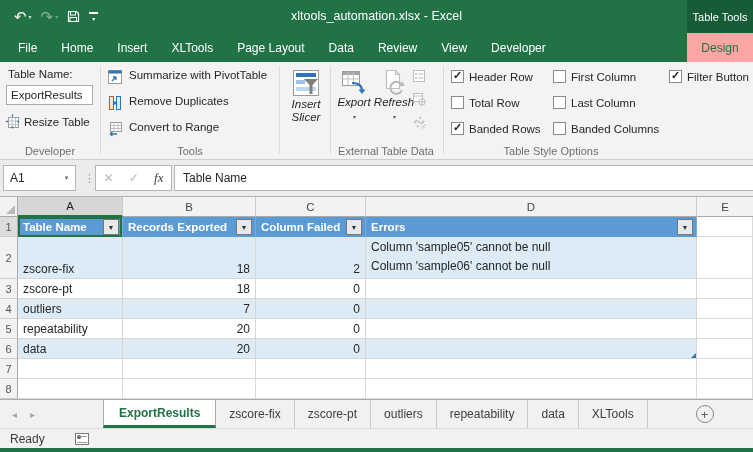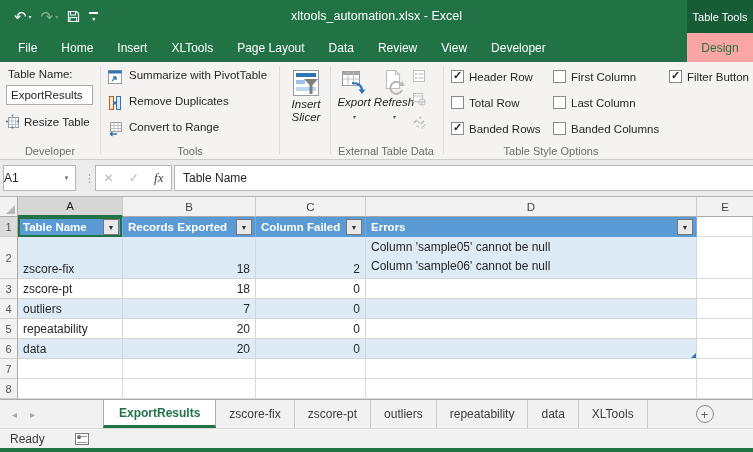--- a/index.html
+++ b/index.html
@@ -35,21 +35,21 @@
   .tool-row { position:absolute; left:107px; display:flex; gap:6px; white-space:nowrap; }
   .bigbtn { position:absolute; display:flex; flex-direction:column; align-items:center; text-align:center; line-height:13px;font-style:italic; }
   .bigbtn .drop { font-size:6px; color:#555; margin-top:2px; }
   .mini-icons { position:absolute; left:412px; top:7px; display:flex; flex-direction:column; gap:9px; }
   .cbrow { position:absolute; display:flex; align-items:center; gap:5px; white-space:nowrap; }
   .checkbox { width:13px; height:13px; background:#fff; border:1px solid #8a8a8a; position:relative; }
   .checkbox.checked::after { content:"✓"; position:absolute; left:1px; top:-2px; font-size:11px; font-weight:bold; color:#262626; }
   
   .formula { position:absolute; top:160px; left:0; width:753px; height:37px; background:#ececec; border-bottom:1px solid #b2b2b2; }
   .namebox { position:absolute; left:3px; top:5px; width:73px; height:26px; background:#fff; border:1px solid #b6b6b6; display:flex; align-items:center; font-size:12px; color:#262626; }
-  .namebox .nb-text { flex:1; }
+  .namebox .nb-text { padding-left:6px; flex:1; }
   .namebox .nb-arrow { width:17px; align-self:stretch; display:flex; align-items:center; justify-content:center; font-size:7px; color:#6a6a6a; }
   .dots { position:absolute; left:84px; top:0; height:37px; line-height:37px; color:#8a8a8a; font-size:11px; }
   .fxbox { position:absolute; left:95px; top:5px; width:77px; height:26px; background:#fff; border:1px solid #b6b6b6; display:flex; align-items:center; justify-content:space-around; }
   .fx-cancel, .fx-enter { color:#b9b9b9; font-size:12px; }
   .fx-fn { color:#3f3f3f; font-style:italic; font-family:"Liberation Serif",serif; font-size:13px; }
   .fxfield { position:absolute; left:174px; top:5px; right:0; height:26px; background:#fff; border:1px solid #b6b6b6; border-right:none; display:flex; align-items:center; padding-left:8px; font-size:12px; color:#262626; }
   
   .grid { position:absolute; top:197px; left:0; width:753px; height:202px; background:#fff; font-size:12px; color:#262626; }
   .grow { display:flex; }
   .h20 { height:20px; } .h42 { height:42px; }

